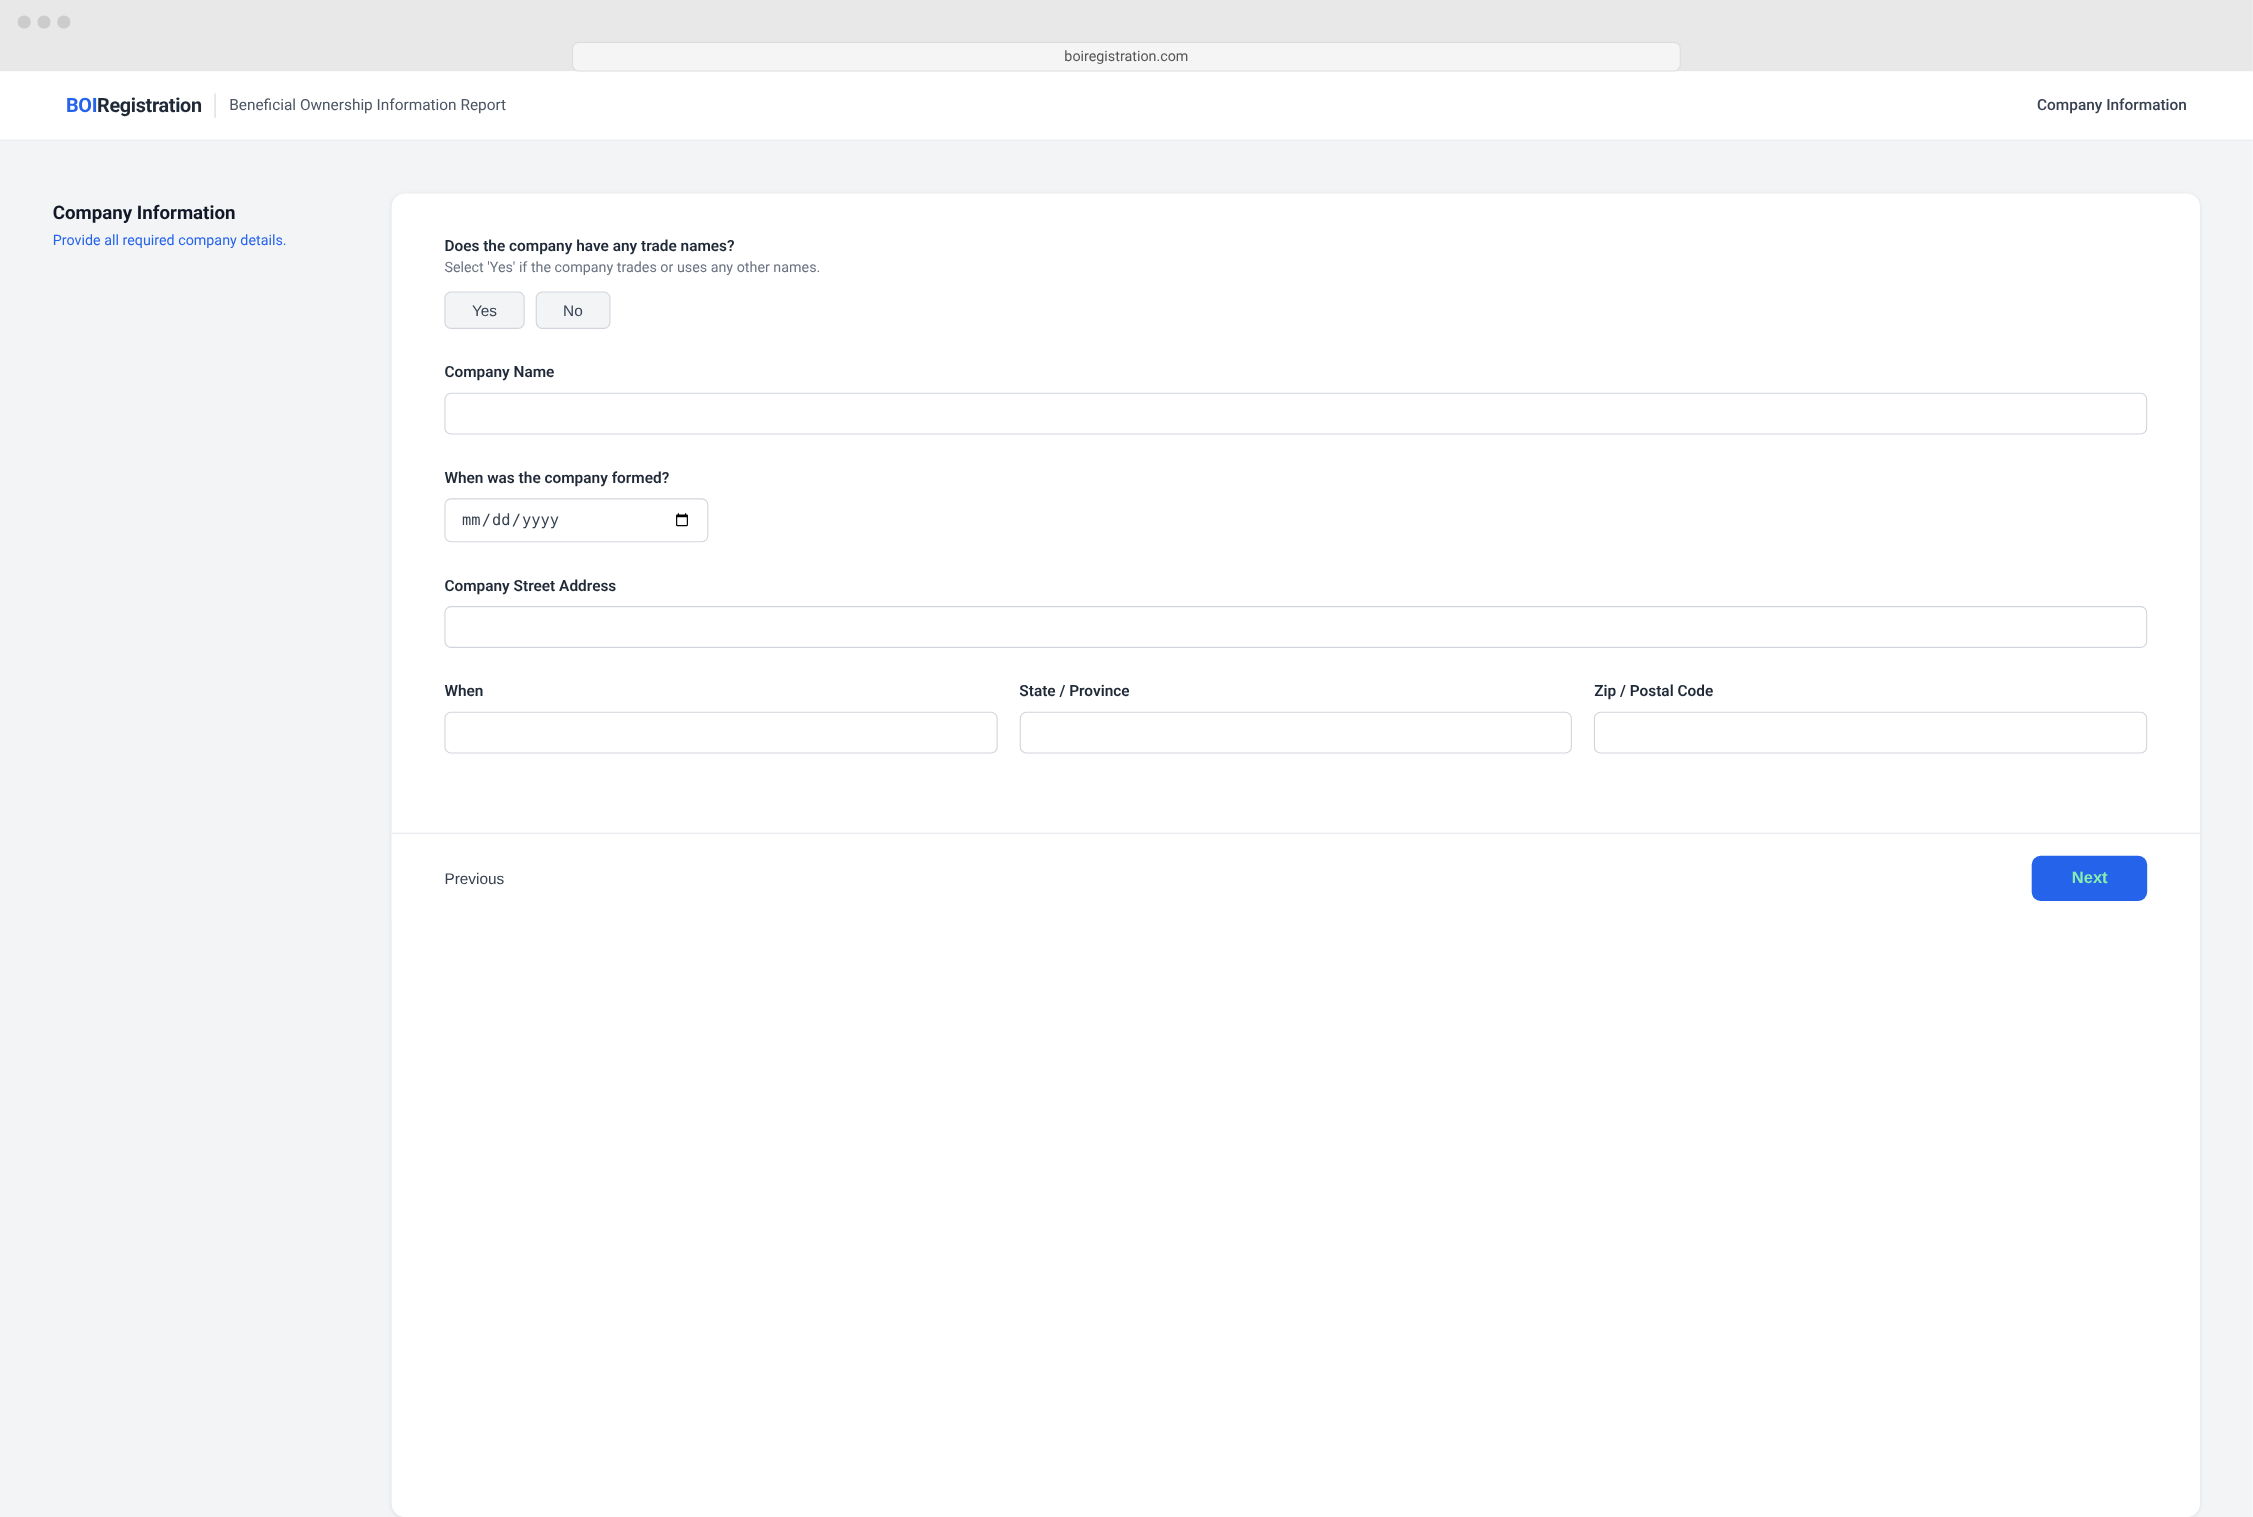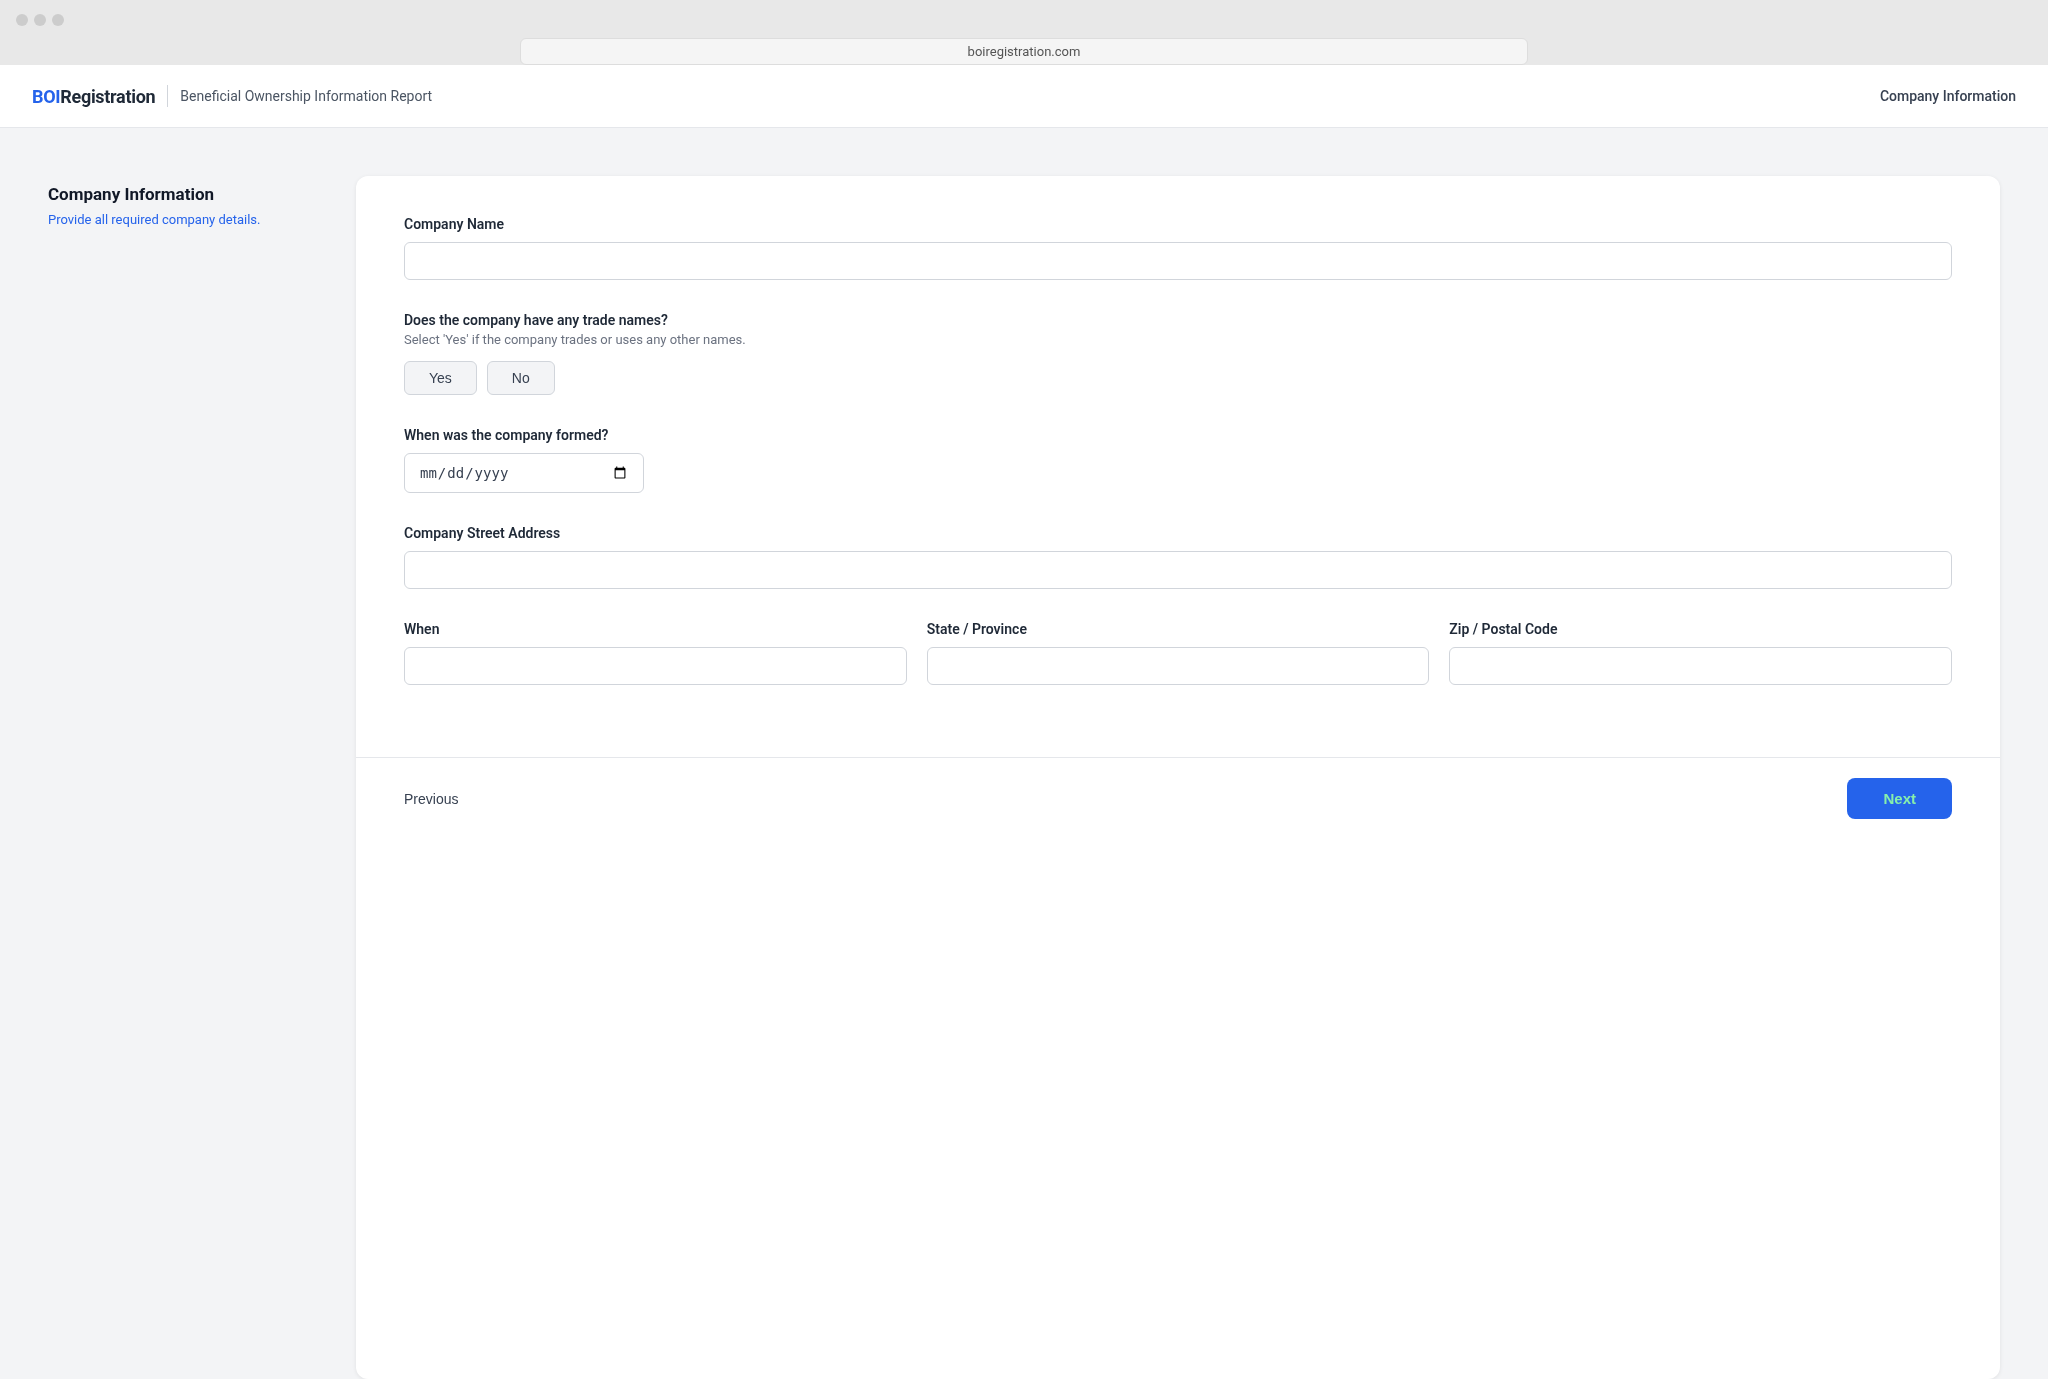--- a/index.html
+++ b/index.html
@@ -52,21 +52,21 @@
     .app-container {
       background: white;
       min-height: calc(100vh - 50px);
     }
 
     
     .header {
       display: flex;
       align-items: center;
       justify-content: space-between;
-      padding: 20px 32px;
+      padding: 20px 60px;
       border-bottom: 1px solid #e5e7eb;
       background: white;
     }
 
     .header-left {
       display: flex;
       align-items: center;
       gap: 12px;
     }
 
@@ -271,31 +271,31 @@
 
     <aside class="sidebar">
       <h2 class="sidebar-title">Company Information</h2>
       <p class="sidebar-description">Provide all required company details.</p>
     </aside>
 
     <div class="form-card">
       <div class="form-body">
 
         <div class="form-group">
-          <label class="form-label">Company Name</label>
-          <input type="text" class="form-input" placeholder="" style="">
-        </div>
-
-        <div class="form-group">
           <p class="question-label">Does the company have any trade names?</p>
           <p class="question-hint">Select 'Yes' if the company trades or uses any other names.</p>
           <div class="toggle-group">
             <button class="toggle-btn">Yes</button>
             <button class="toggle-btn">No</button>
           </div>
+        </div>
+
+        <div class="form-group">
+          <label class="form-label">Company Name</label>
+          <input type="text" class="form-input" placeholder="" style="">
         </div>
 
         <div class="form-group">
           <label class="form-label">When was the company formed?</label>
           <input type="date" class="date-input" placeholder="mm/dd/yyyy" style="">
         </div>
 
         <div class="form-group">
           <label class="form-label">Company Street Address</label>
           <input type="text" class="form-input" placeholder="" style="">

